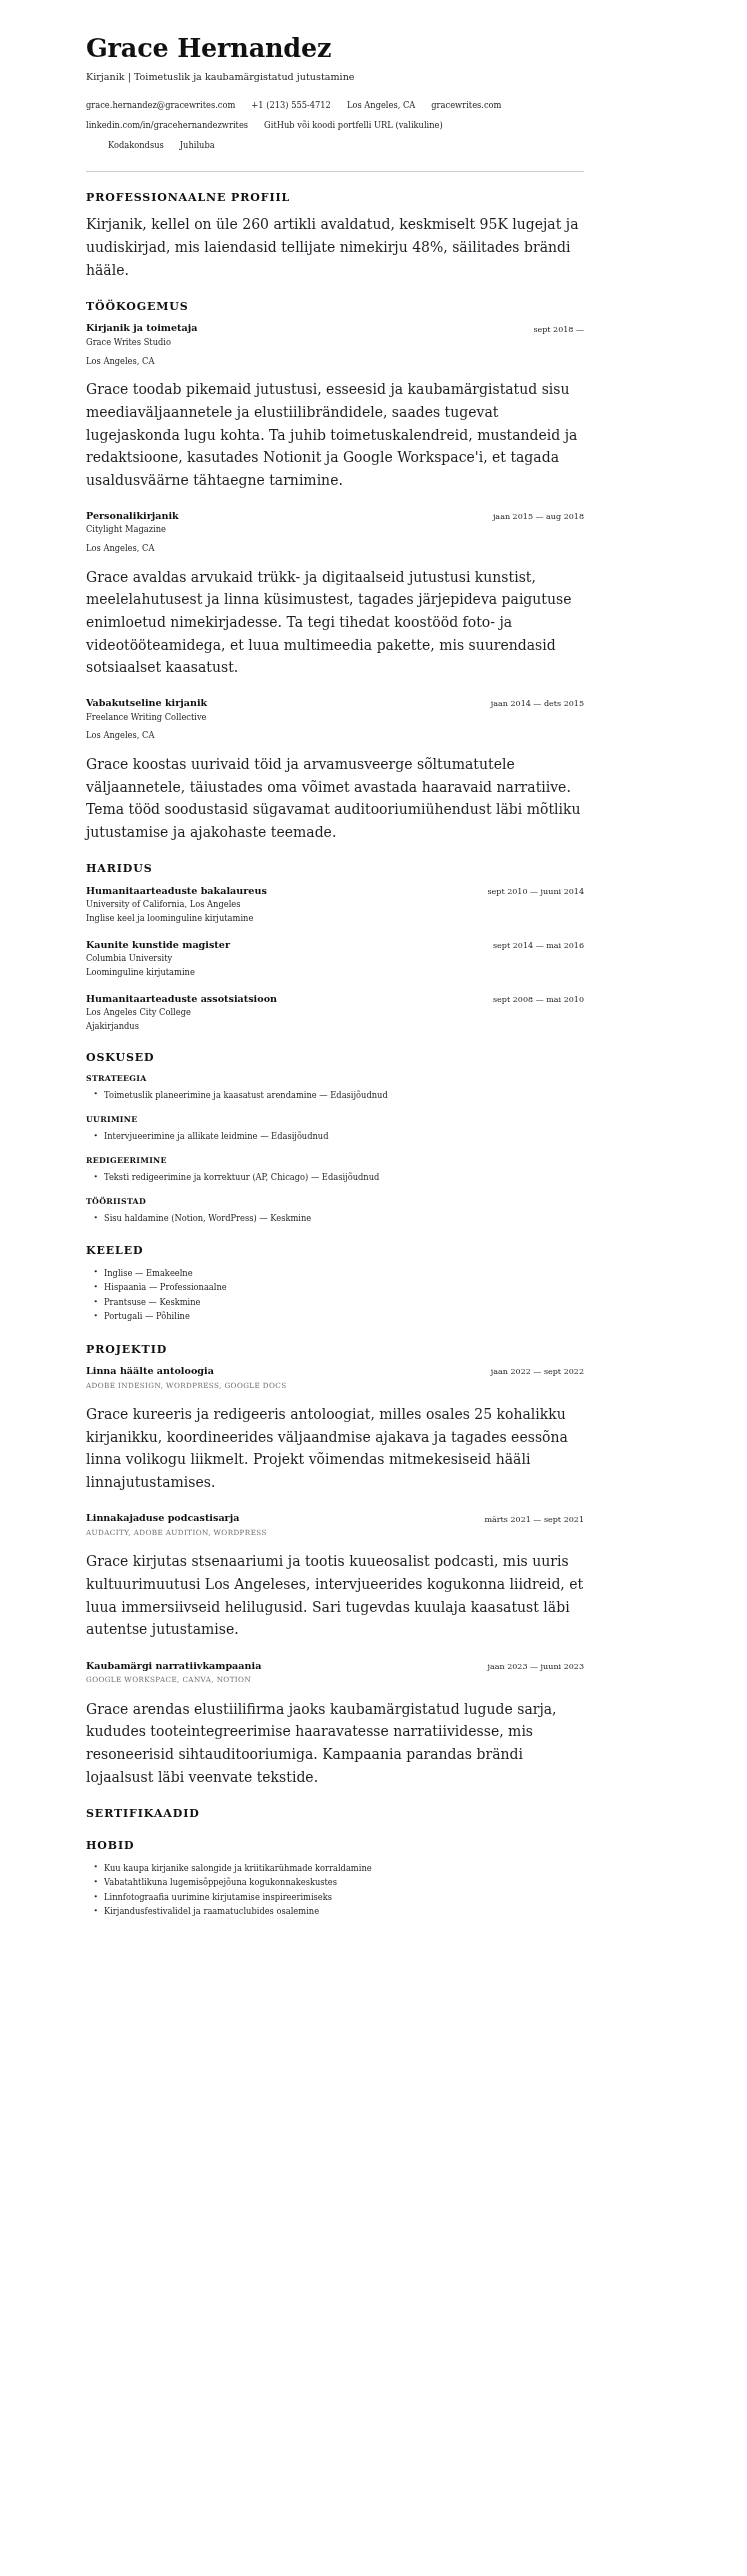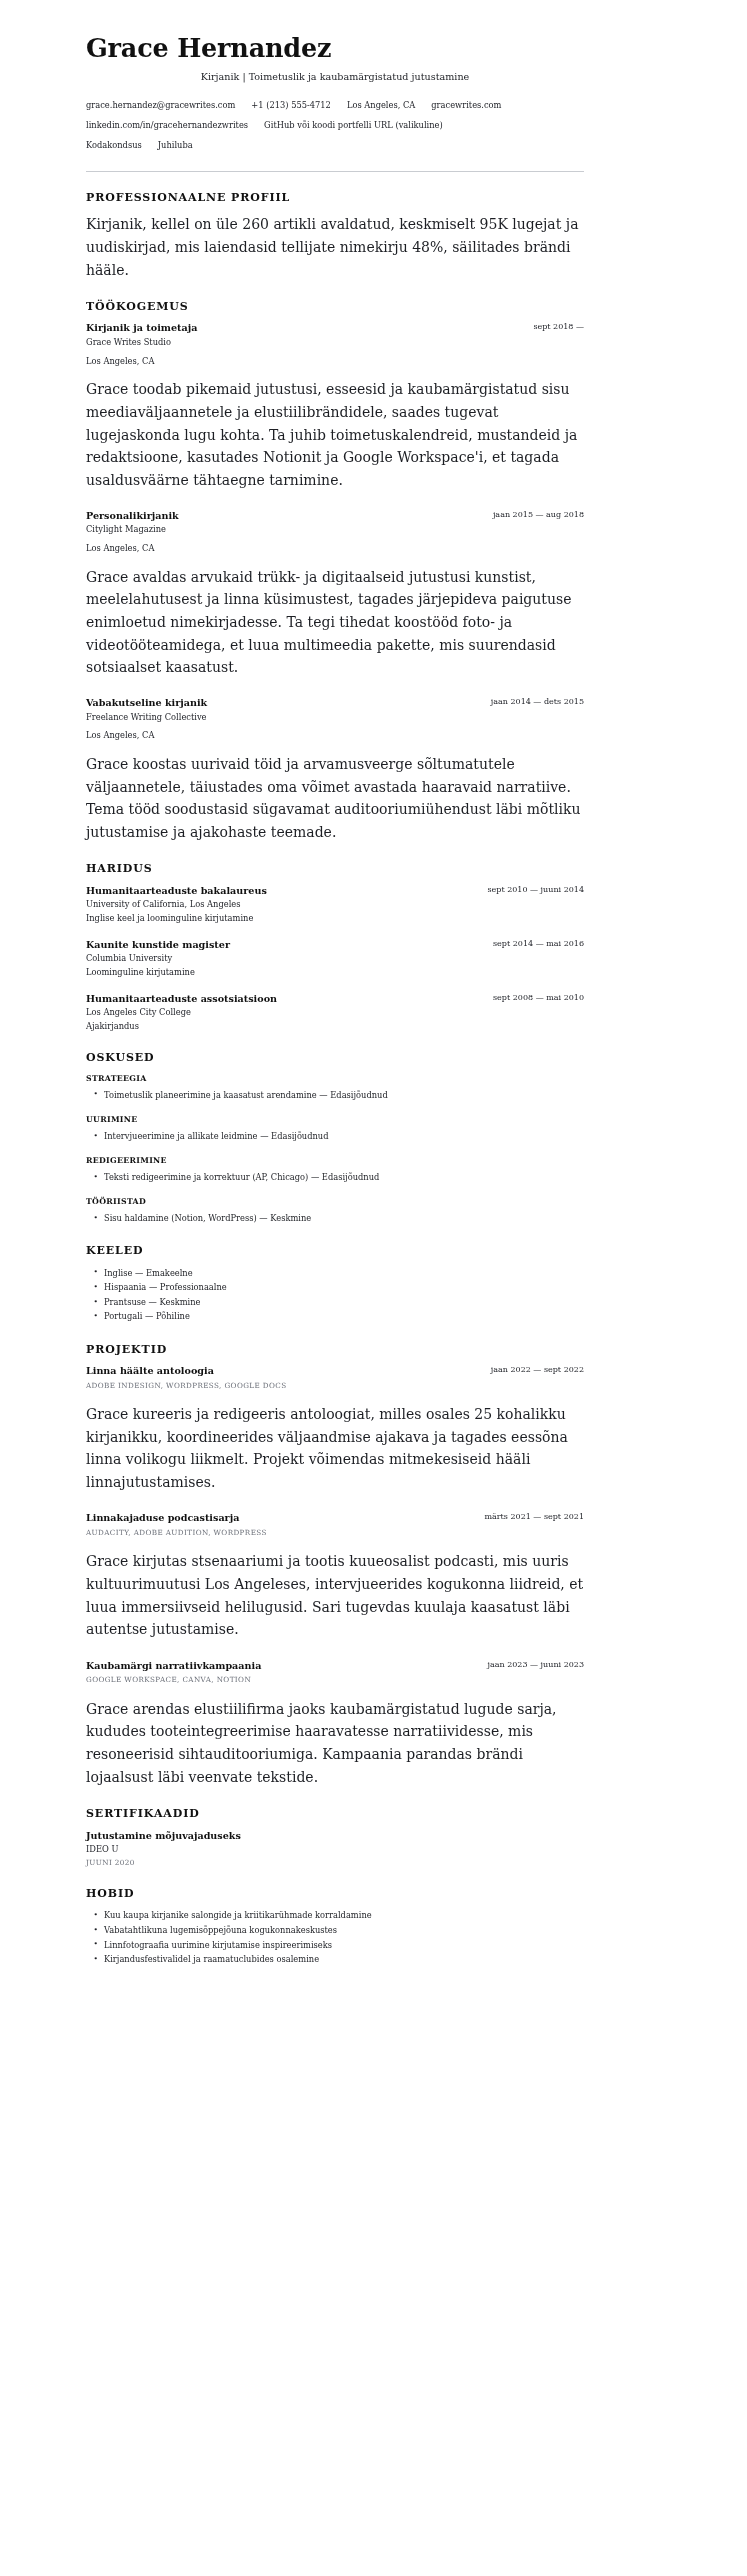--- a/index.html
+++ b/index.html
@@ -21,31 +21,30 @@
     line-height:1.08;
     margin:0 0 8px 0;
     color:#111111;
   }
   .tagline {
     font-size:9.6px;
     font-weight:400;
     line-height:1.35;
     color:#24262b;
     margin:0 0 16px 0;
-    text-align:center;
   }
   .contact-row {
     display:flex;
     flex-wrap:wrap;
     align-items:baseline;
     column-gap:16px;
     row-gap:0;
     margin-bottom:7.5px;
   }
-  .contact-row:last-of-type { margin-bottom:0; }
+  .contact-row:last-of-type { margin-bottom:0;margin-left:22px; }
   .contact-item {
     font-size:8.3px;
     line-height:1.5;
     color:#22242a;
     white-space:nowrap;
   }
   .rule {
     border:0;
     border-top:0.6px solid #c9ccd1;
     margin:19.3px 0 0 0;
@@ -69,21 +68,21 @@
     color:#1d1f24;
     margin:0;
     text-align:left;
   }
 
   
   .entry { margin-bottom:18px; }
   .entry:last-child { margin-bottom:0; }
   .entry-head {
     display:flex;
-    align-items:flex-start;
+    align-items:flex-end;
     justify-content:space-between;
     gap:10px;
   }
   .entry-title {
     font-size:9.6px;
     font-weight:700;
     color:#101010;
     line-height:1.3;
     margin:0;
   }
@@ -359,25 +358,20 @@
       </div>
       <div class="proj-tech">Google Workspace, Canva, Notion</div>
       <p class="para proj-body">Grace arendas elustiilifirma jaoks kaubamärgistatud lugude sarja, kududes tooteintegreerimise haaravatesse narratiividesse, mis resoneerisid sihtauditooriumiga. Kampaania parandas brändi lojaalsust läbi veenvate tekstide.</p>
     </div>
   </section>
 
   <section class="section">
     <h2 class="section-title">Sertifikaadid</h2>
 
 
-    <div class="cert">
-      <div class="entry-title">Jutustamine mõjuvajaduseks</div>
-      <div class="cert-issuer">IDEO U</div>
-      <div class="cert-date">juuni 2020</div>
-    </div>
   </section>
 
   <section class="section">
     <h2 class="section-title">Hobid</h2>
     <ul class="bullets">
       <li>Kuu kaupa kirjanike salongide ja kriitikarühmade korraldamine</li>
       <li>Vabatahtlikuna lugemisõppejõuna kogukonnakeskustes</li>
       <li>Linnfotograafia uurimine kirjutamise inspireerimiseks</li>
       <li>Kirjandusfestivalidel ja raamatuclubides osalemine</li>
     </ul>

